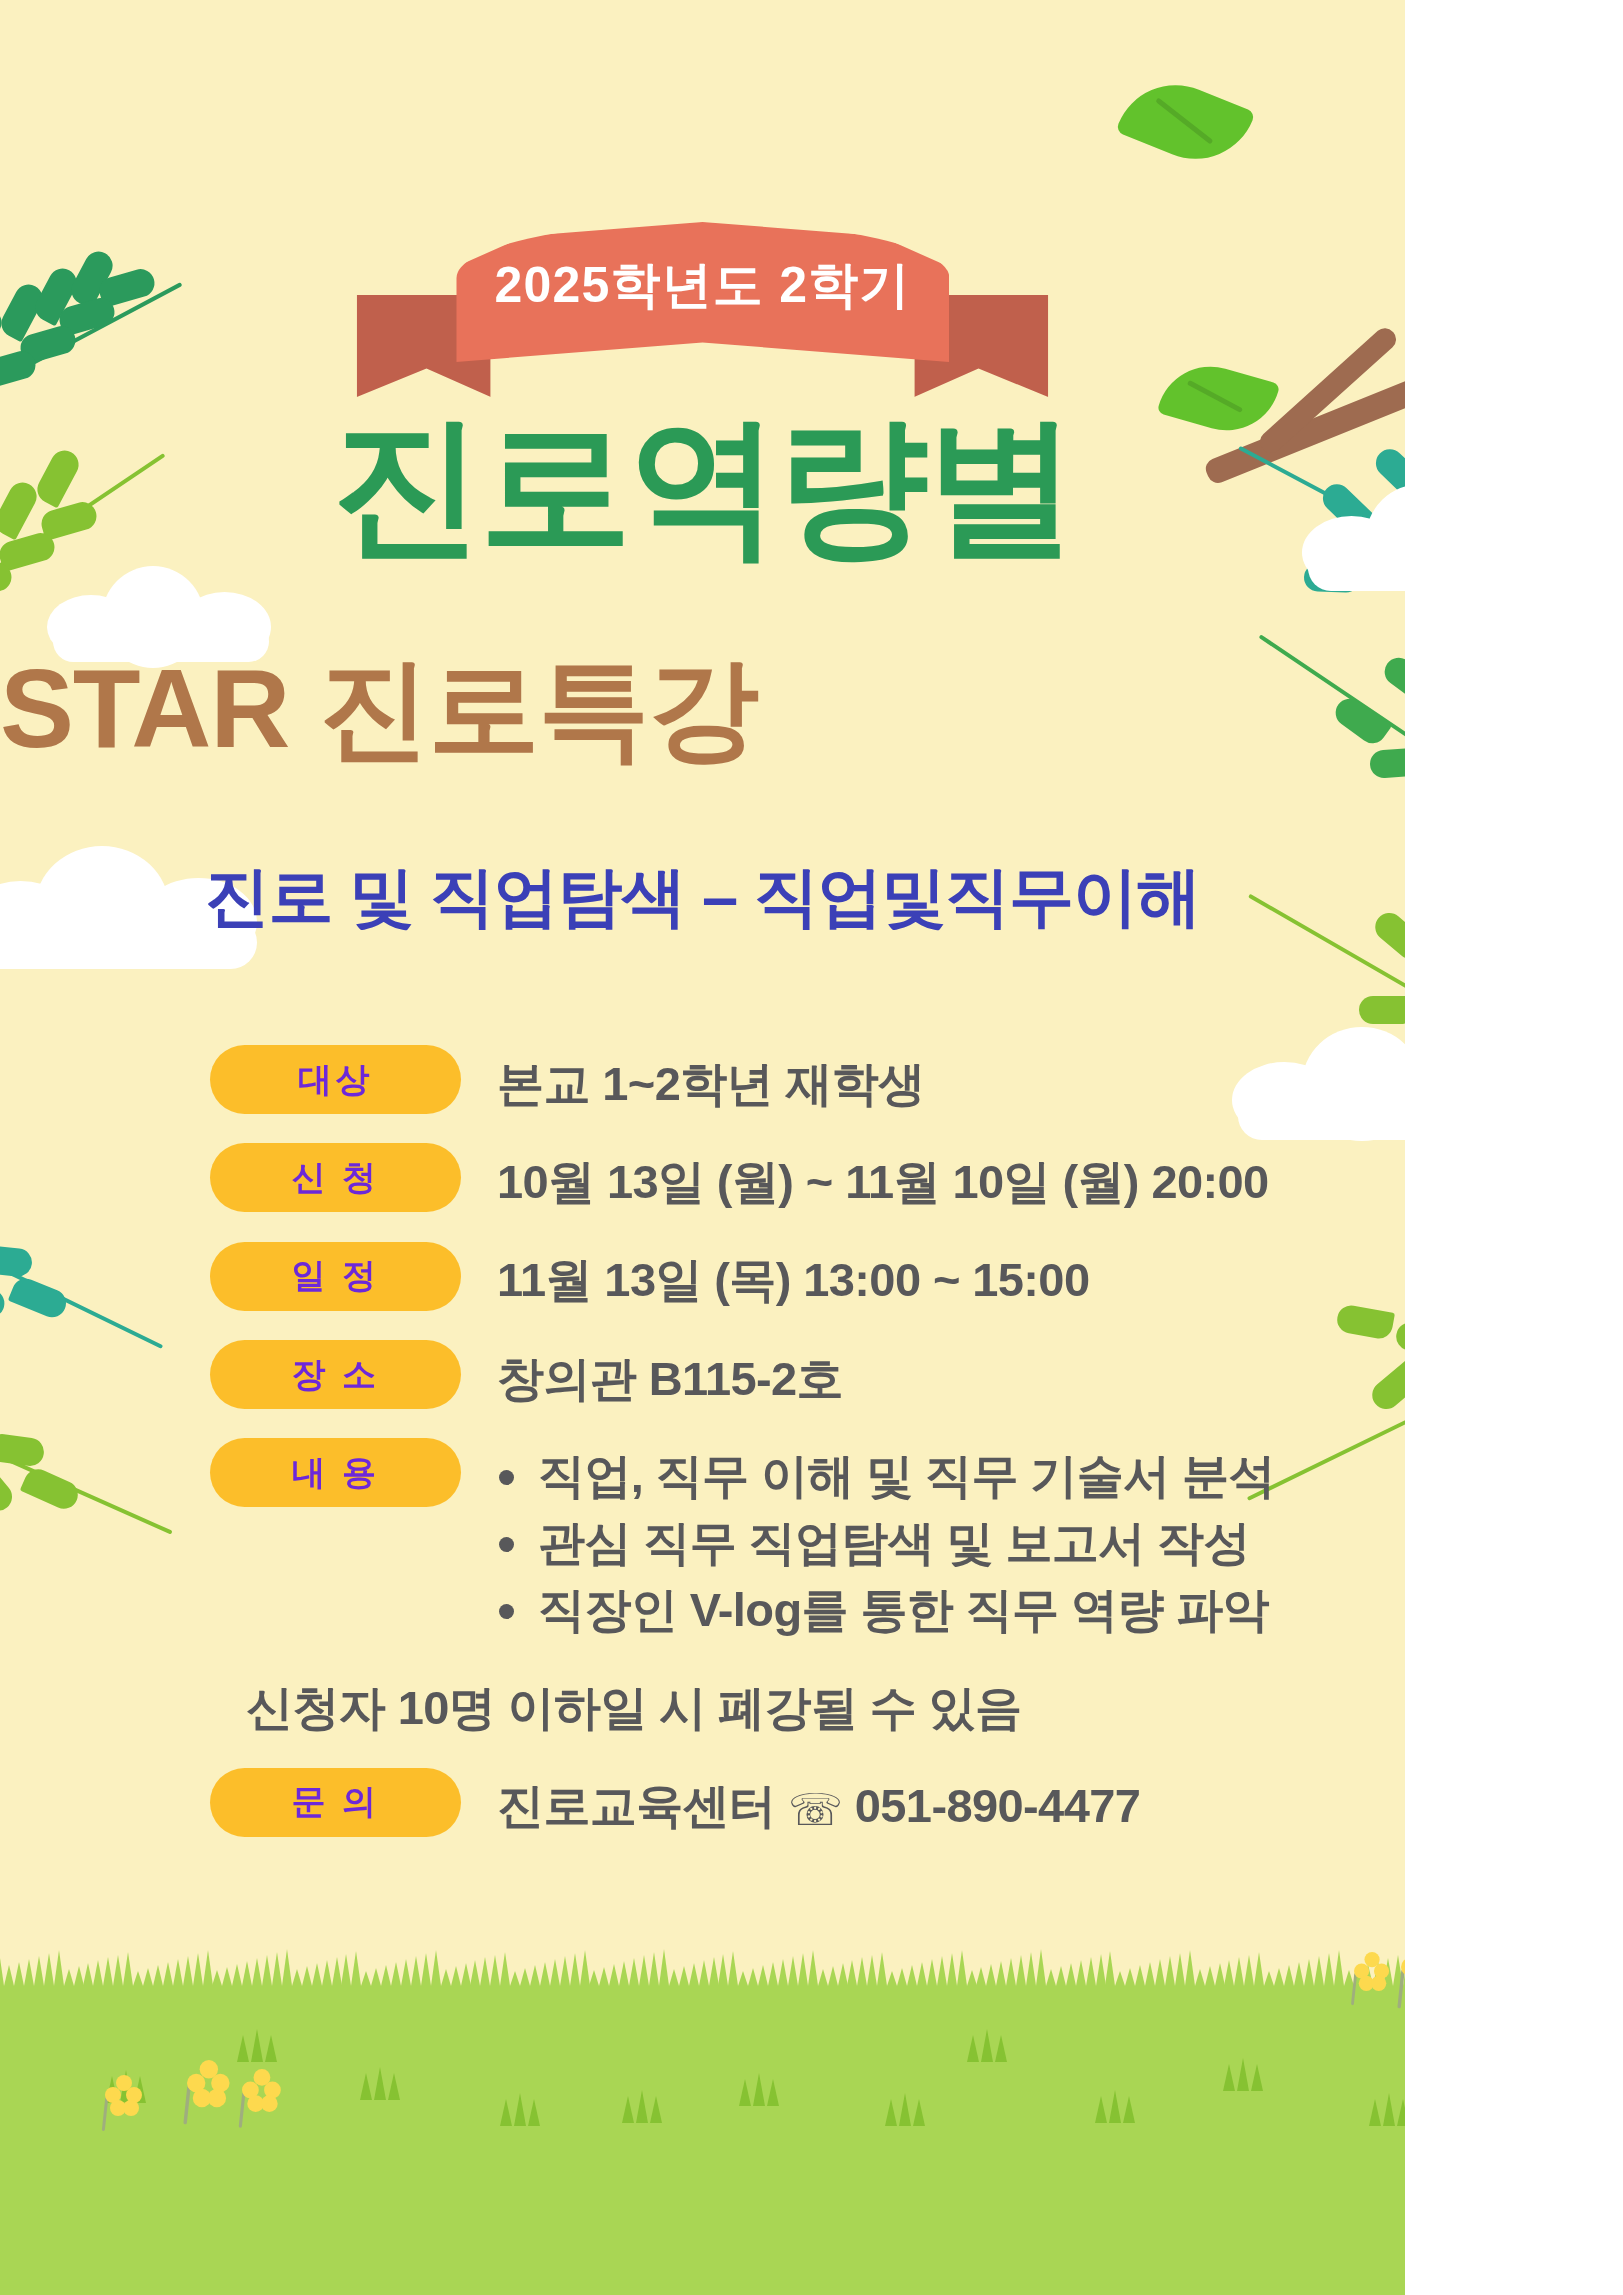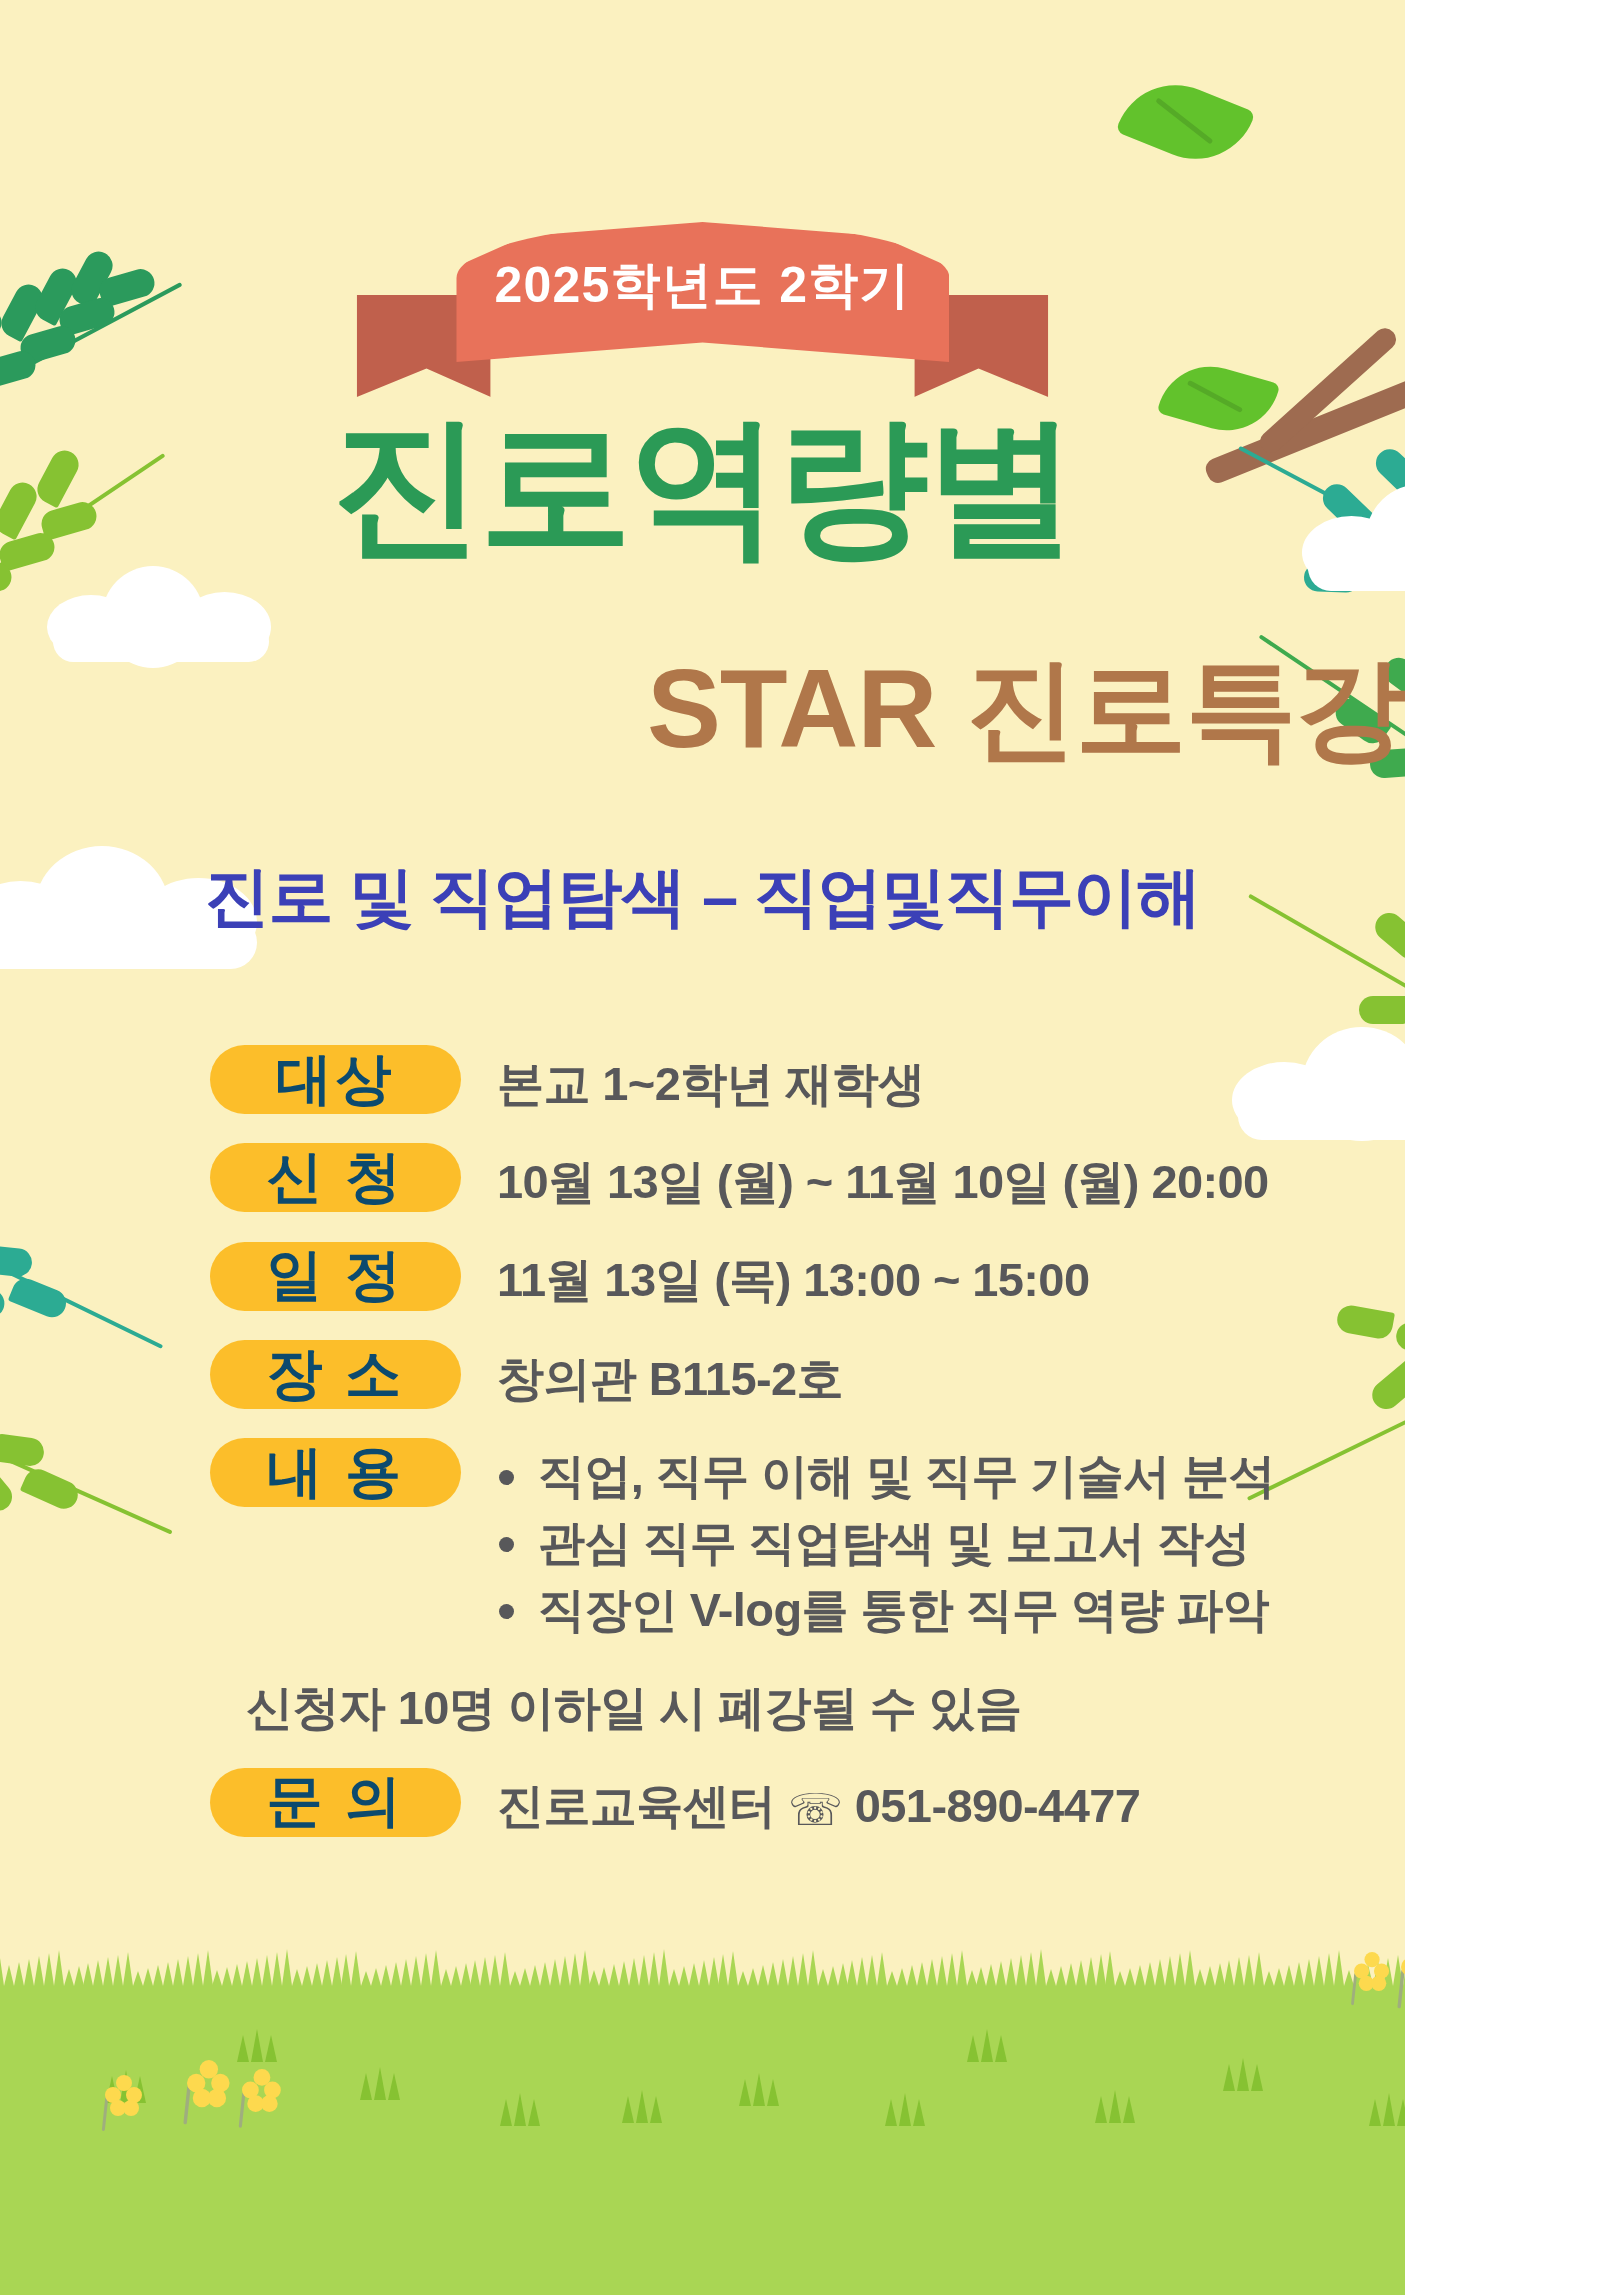--- a/index.html
+++ b/index.html
@@ -158,21 +158,21 @@
     color: #2b9a56;
     font-size: 152px;
     font-weight: bold;
     letter-spacing: -3.5px;
     line-height: 1;
   }
   .title-sub {
     position: absolute;
     left: 0; right: 0;
     top: 654px;
-    text-align: right;
+    text-align: left;
     color: #b0774a;
     font-size: 111px;
     font-weight: bold;
     letter-spacing: -1.2px;
     line-height: 1;
   }
   .title-tag {
     position: absolute;
     left: 0; right: 0;
     top: 864px;
@@ -195,22 +195,22 @@
     display: flex;
     align-items: flex-start;
     margin-bottom: 26px;
   }
   .pill {
     flex: 0 0 auto;
     width: 251px;
     height: 69px;
     background: #fcbe2a;
     border-radius: 41px;
-    color: #0c4a6e;
-    font-size: 56px;
+    color: #6d28d9;
+    font-size: 34px;
     font-weight: bold;
     display: flex;
     align-items: center;
     justify-content: center;
     letter-spacing: 3.5px;
     box-sizing: border-box;
   }
   .val {
     flex: 1 1 auto;
     margin-left: 36px;

